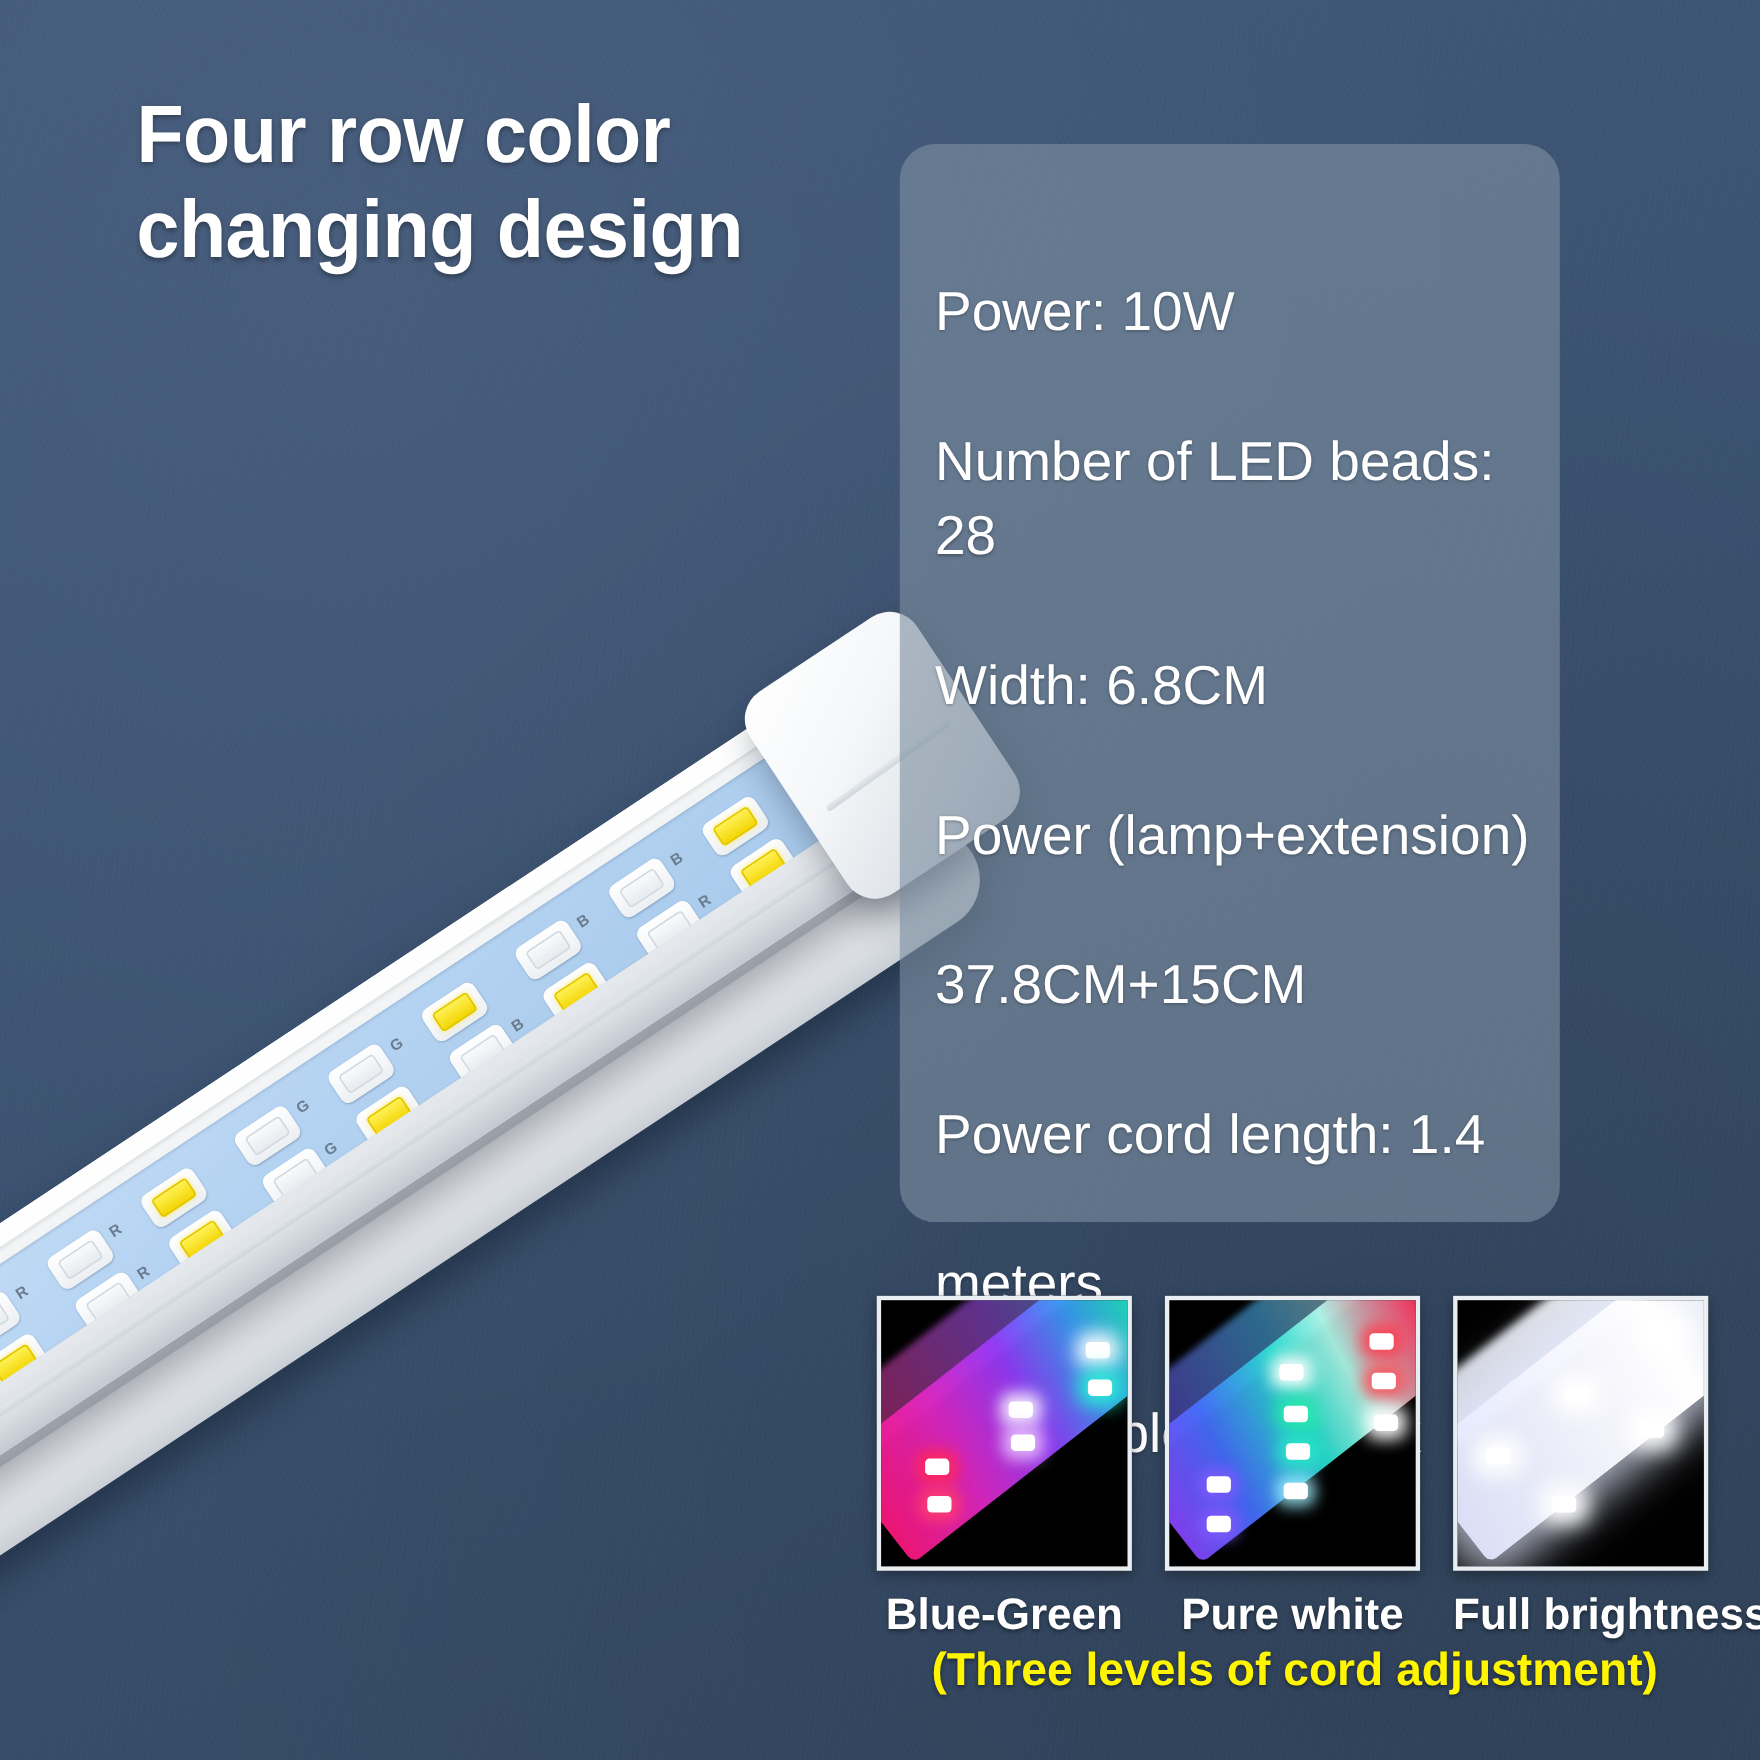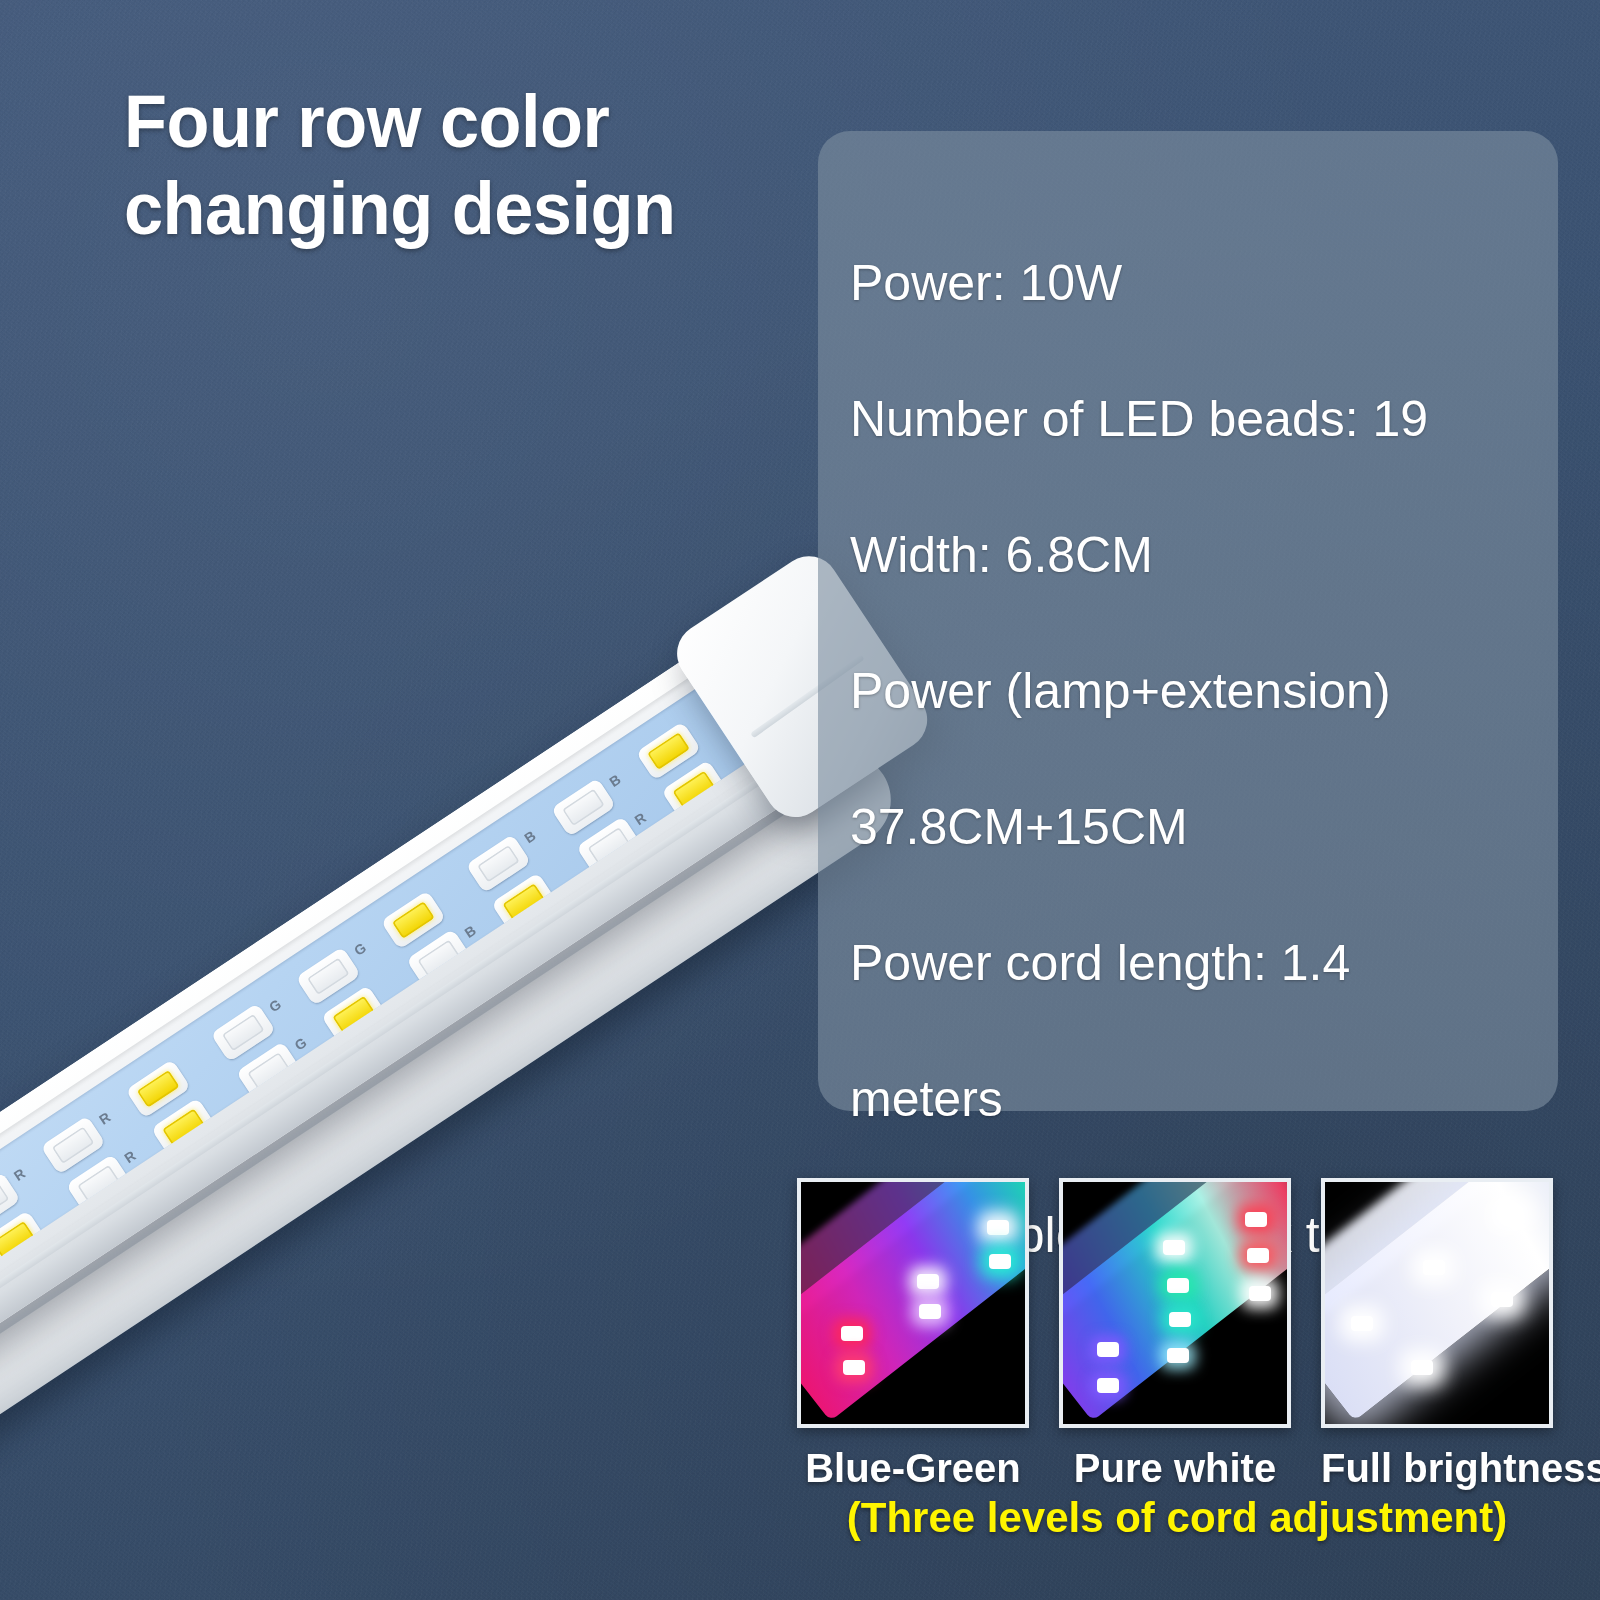--- a/index.html
+++ b/index.html
@@ -33,21 +33,21 @@
     font-size:74px; line-height:1.18; font-weight:bold;
     letter-spacing:-.5px;
     transform:scaleX(.95); transform-origin:left top;
     text-shadow:0 2px 5px rgba(0,0,0,.35);
     z-index:6;
   }
 
   
   #spec-panel{
     position:absolute; left:818px; top:131px;
-    width:740px; height:980px;
+    width:600px; height:980px;
     background:rgba(125,142,160,.62);
     border-radius:32px;
     z-index:6;
   }
   #spec-list{
     position:absolute; left:32px; top:50px; right:18px;
     color:#ffffff; font-size:50px; line-height:68px;
     text-shadow:0 1px 3px rgba(0,0,0,.30);
     white-space:pre-line;
   }
@@ -319,21 +319,21 @@
       </div>
     </div>
 
     <div id="lamp-endcap"></div>
   </div>
 </div>
 
 <section id="spec-panel">
   <div id="spec-list">
     <span class="spec-line">Power: 10W</span>
-    <span class="spec-line">Number of LED beads: 19</span>
+    <span class="spec-line">Number of LED beads: 28</span>
     <span class="spec-line">Width: 6.8CM</span>
     <span class="spec-line">Power (lamp+extension)</span>
     <span class="spec-line">37.8CM+15CM</span>
     <span class="spec-line">Power cord length: 1.4</span>
     <span class="spec-line">meters</span>
     <span class="spec-line">Adjustable free tank thick-</span>
     
     
     
   </div>

